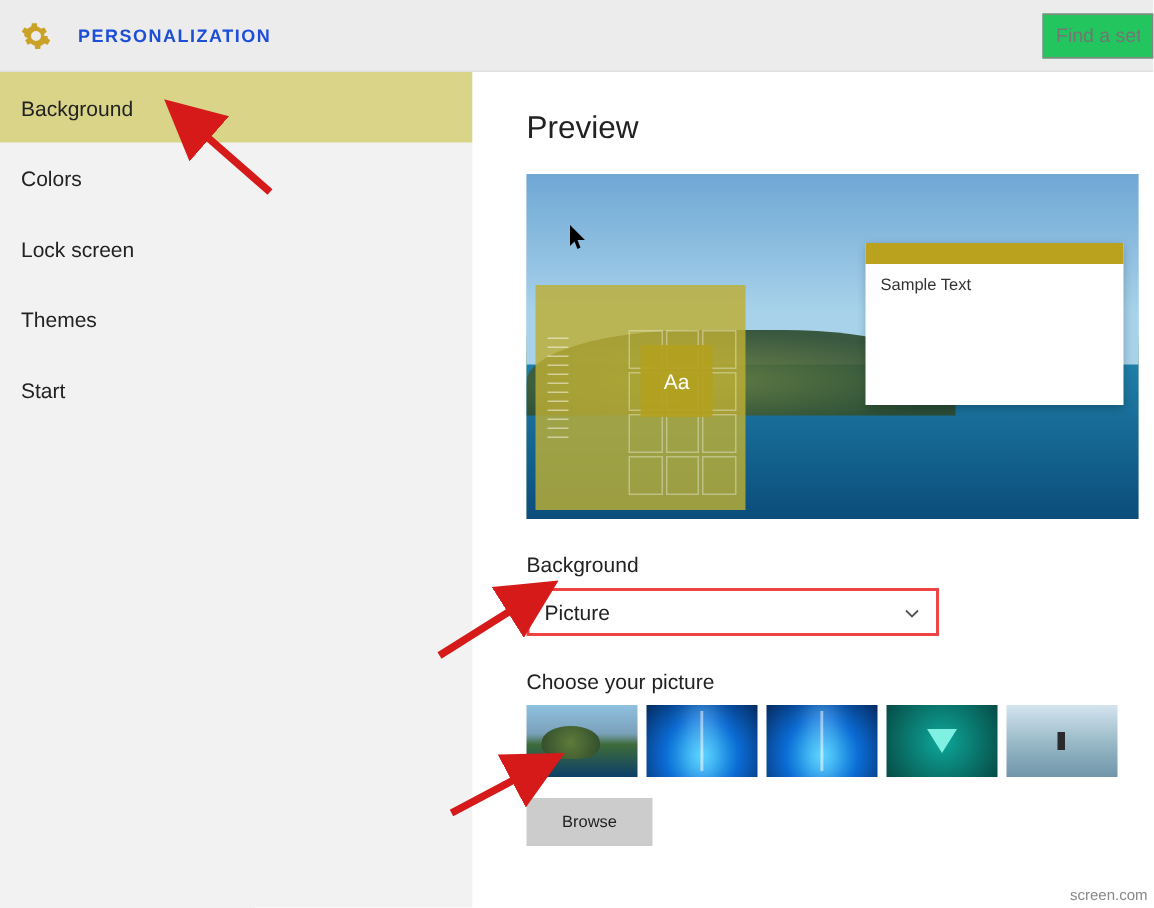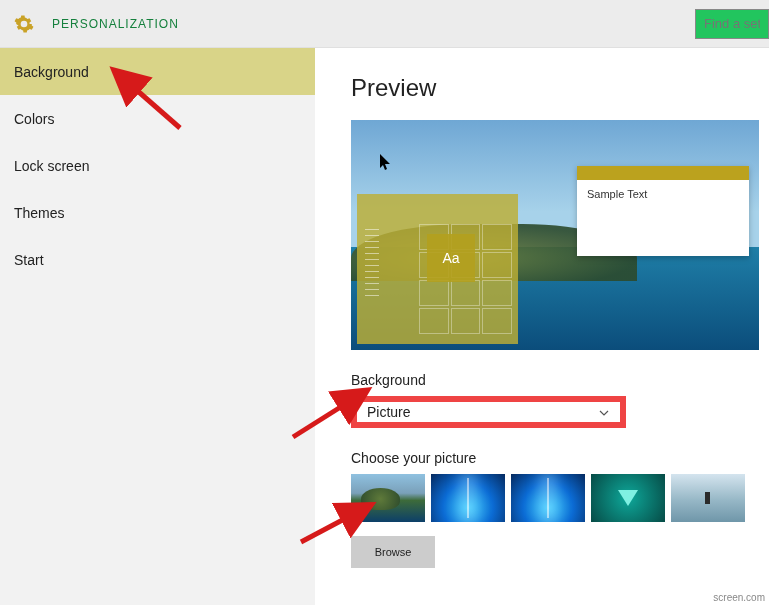--- a/index.html
+++ b/index.html
@@ -8,78 +8,78 @@
   
   .header {
     height: 48px; background: #ececec; display: flex; align-items: center;
     padding-left: 14px; border-bottom: 1px solid #e0e0e0;
   }
   .gear {
     width: 20px; height: 20px; margin-right: 18px; display: inline-block;
   }
   .gear svg { fill: #c9a227; }
   .header-title {
-    font-size: 12px; letter-spacing: 1px; color: #15803d; font-weight: 400;
+    font-size: 12px; letter-spacing: 1px; color: #1d4ed8; font-weight: 700;
   }
   .search {
     margin-left: auto; margin-right: 0; height: 30px; width: 74px;
     border: 1px solid #888; background: #22c55e; font-size: 13px;
     padding: 0 8px; color: #555;
   }
 
   
   .main { display: flex; height: calc(605px - 48px); border-radius: 21px; }
   .sidebar { width: 315px; background: #f2f2f2; padding-top: 0; }
   .nav-item {
     height: 47px; display: flex; align-items: center; padding-left: 14px;
     font-size: 14px; color: #222; cursor: pointer;
   }
   .nav-item.selected { background: #d9d488; }
   .content { flex: 1; padding: 26px 0 0 36px; background: #fff; }
 
-  .section-title { font-size: 24px; font-weight: 300; color: #222; margin-bottom: 18px; }
+  .section-title { font-size: 21px; font-weight: 300; color: #222; margin-bottom: 18px; }
 
   
   .preview {
     width: 408px; height: 230px; position: relative; overflow: hidden;
     background: linear-gradient(to bottom,#7fb2d8 0%,#88bde0 45%,#2d7a5c 55%,#0b3f6c 100%);
   }
   .preview .sky { position:absolute; inset:0; background: linear-gradient(to bottom,#6fa7d4 0%,#a7d2ea 40%,#a7d2ea 50%); }
   .preview .sea { position:absolute; left:0; right:0; bottom:0; height:45%;
     background: linear-gradient(to bottom,#1f7fa8 0%,#0b4d7b 100%); }
   .preview .land { position:absolute; left:0; right:30%; bottom:30%; height:25%;
     background: radial-gradient(ellipse at 40% 60%, #6a7d3a 0%, #2c4a2c 70%); border-radius: 40% 40% 0 0/60% 60% 0 0; opacity:.9;}
   .cursor { position:absolute; top:34px; left:28px; color:#000; font-size:16px; }
   .cursor svg { width:14px; height:18px; fill:#000; }
 
   .taskbar-overlay {
-    position: absolute; left: 6px; bottom: 6px; width: 161px; height: 150px;
+    position: absolute; left: 6px; bottom: 6px; width: 140px; height: 150px;
     background: rgba(189,175,52,0.82);
   }
   .mini-tiles {
     position: absolute; left: 62px; top: 30px; right: 6px; bottom: 6px;
     display: grid; grid-template-columns: repeat(3,1fr); grid-auto-rows: 26px; gap: 2px;
   }
   .mini-tiles div { border: 1px solid rgba(255,255,255,0.35); }
   .aa-tile { position:absolute; left:70px; top:40px; width:48px; height:48px;
     background: rgba(178,160,30,0.9); color:#fff; font-size:14px;
     display:flex; align-items:center; justify-content:center; }
   .ruler { position:absolute; left:8px; top:30px; bottom:8px; width:14px; }
   .ruler span { display:block; height:6px; border-bottom:1px solid rgba(255,255,255,0.5); }
 
   .sample-window {
-    position: absolute; right: 10px; top: 46px; width: 172px; height: 90px;
+    position: absolute; right: 10px; top: 46px; width: 172px; height: 108px;
     background: #fff; border-top: 14px solid #bba21e; box-shadow: 0 2px 6px rgba(0,0,0,.25);
     font-size: 11px; color: #333; padding: 8px 10px;
   }
 
   
   .field-label { font-size: 14px; color: #222; margin-top: 22px; margin-bottom: 8px; }
   .dropdown {
-    width: 275px; height: 32px; border: 6px solid #ef4444; background: #fff;
+    width: 275px; height: 32px; border: 2px solid #ef4444; background: #fff;
     display: flex; align-items: center; justify-content: space-between;
     padding: 0 10px; font-size: 14px; color: #222; cursor: pointer;
   }
   .chev { width: 12px; height: 12px; }
   .chev svg { stroke: #555; fill: none; stroke-width: 1.2; }
 
   
   .thumbs { display: flex; gap: 6px; margin-top: 8px; }
   .thumb { width: 74px; height: 48px; cursor: pointer; position: relative; overflow:hidden; }
   .thumb.t0 { background: linear-gradient(to bottom,#8fc1e0 0%,#7aa0b9 40%,#3d6b3a 55%,#0c3f69 100%); }

